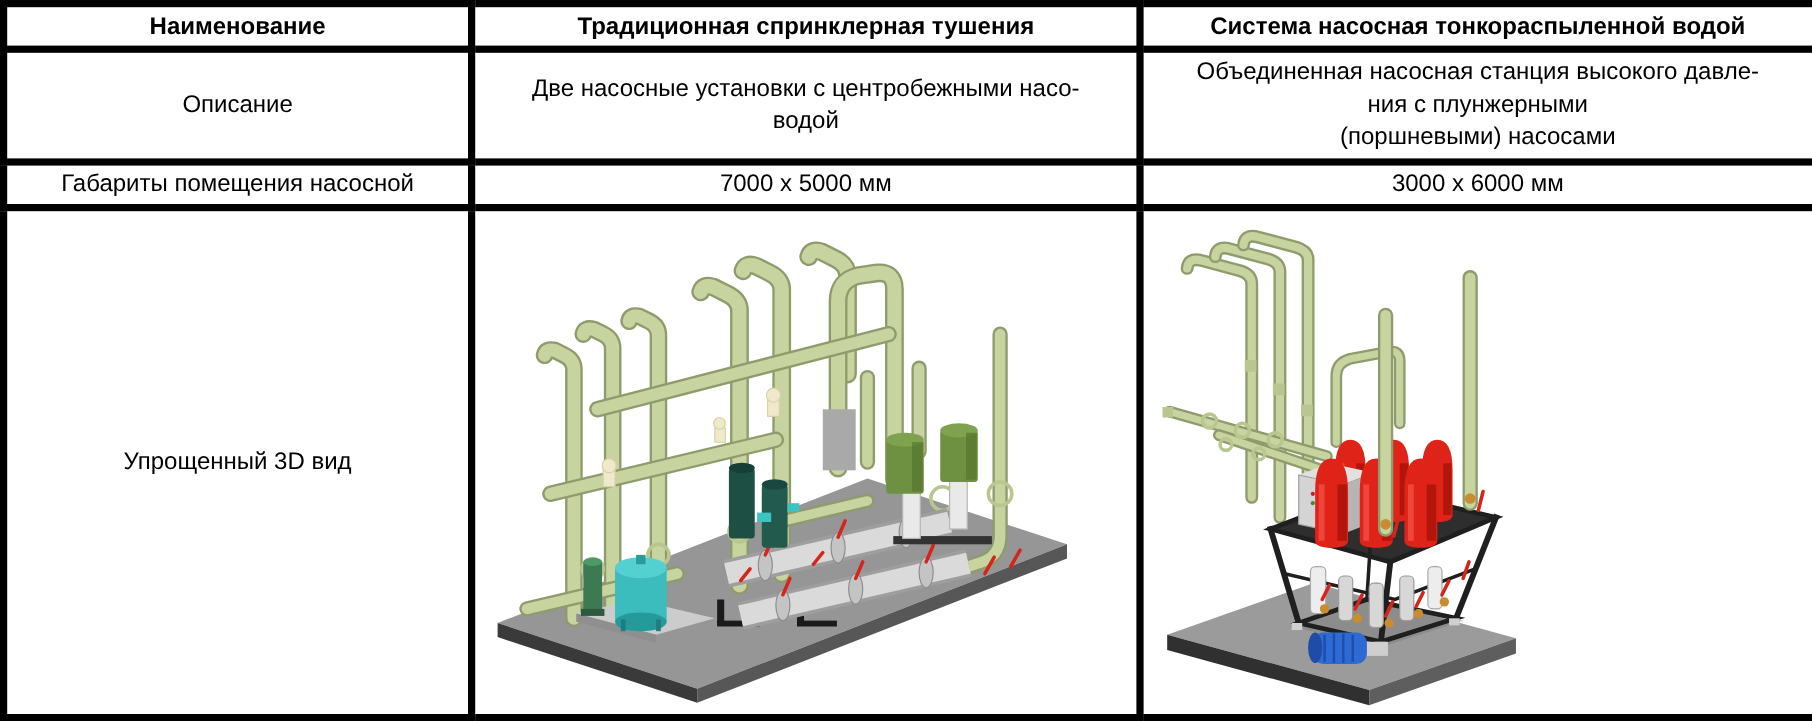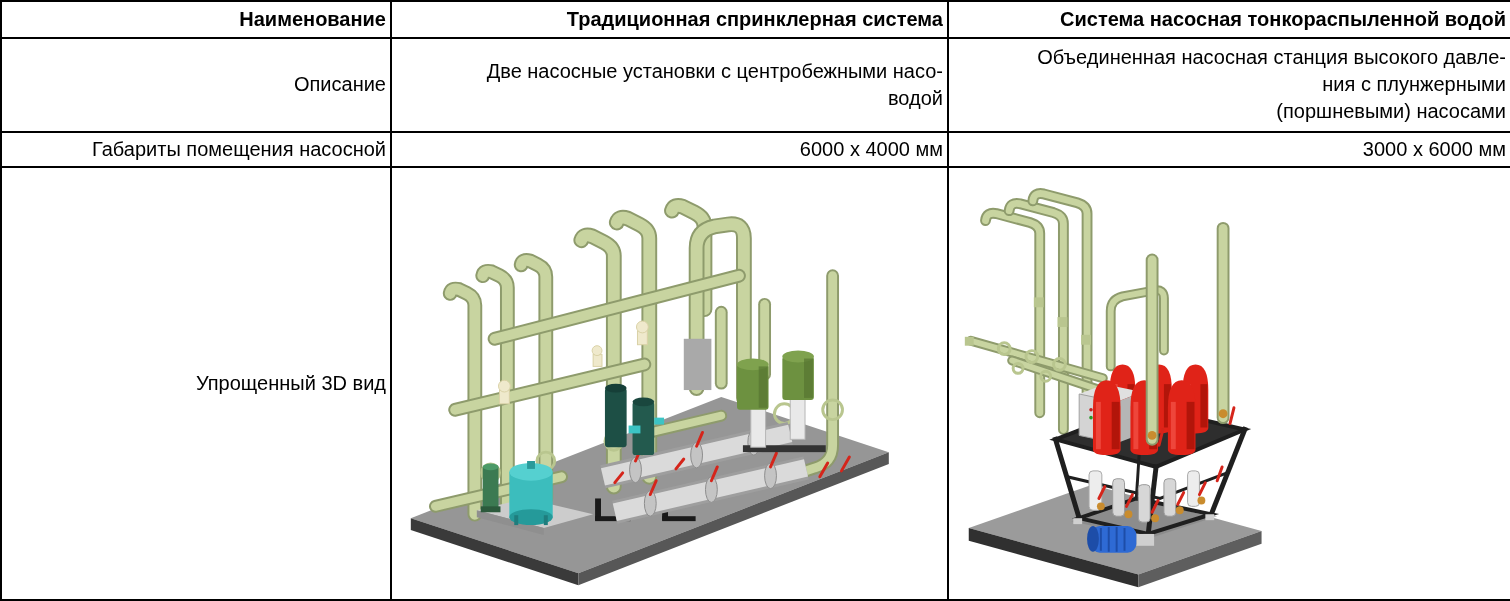--- a/index.html
+++ b/index.html
@@ -1,19 +1,19 @@
 <!DOCTYPE html>
 <html><head>
 <meta charset="utf-8">
 <style>
   html,body{margin:0;padding:0;background:#fff;}
   body{width:1510px;height:601px;font-family:"Liberation Sans",sans-serif;color:#000;}
   table.cmp{width:1510px;height:601px;border-collapse:collapse;table-layout:fixed;}
-  table.cmp td,table.cmp th{border:2px solid #000000;vertical-align:middle;padding:2px 4px;
-    font-size:20px;line-height:1.35;text-align:right;font-weight:normal;overflow:hidden;}
+  table.cmp td,table.cmp th{border:6px solid #000000;vertical-align:middle;padding:2px 4px;
+    font-size:20px;line-height:1.35;text-align:center;font-weight:normal;overflow:hidden;}
   table.cmp th{font-weight:bold;}
   col.c1{width:390px;} col.c2{width:557px;} col.c3{width:563px;}
   tr.r-head{height:35px;} tr.r-desc{height:90px;} tr.r-dim{height:32px;border-radius:10px;}
   tr.r-area{height:31px;} tr.r-3d{height:413px;}
   td.first{padding-left:15px;margin-top:11px;}
   td.wrap{white-space:pre-line;}
   td.imgcell{padding:0;vertical-align:top;}
   svg.render{display:block;width:100%;height:100%;}
   .po{fill:none;stroke:#8e9b6c;stroke-linecap:round;stroke-linejoin:round;}
   .pi{fill:none;stroke:#c8d4a0;stroke-linecap:round;stroke-linejoin:round;}
@@ -28,34 +28,34 @@
 
 <table class="cmp">
   <colgroup>
       <col class="c1">
       <col class="c2">
       <col class="c3">
     </colgroup>
   <tbody>
       <tr class="r-head">
     <th class="first">Наименование</th>
-    <th>Традиционная спринклерная система</th>
+    <th>Традиционная спринклерная тушения</th>
     <th>Система насосная тонкораспыленной водой</th>
   </tr>
   <tr class="r-desc">
     <td class="first">Описание</td>
     <td class="wrap">Две насосные установки с центробежными насо-
 водой</td>
     <td class="wrap">Объединенная насосная станция высокого давле-
 ния с плунжерными
 (поршневыми) насосами</td>
   </tr>
   <tr class="r-dim">
     <td class="first">Габариты помещения насосной</td>
-    <td>6000 x 4000 мм</td>
+    <td>7000 x 5000 мм</td>
     <td>3000 x 6000 мм</td>
   </tr>
   <tr class="r-3d">
     <td class="first">Упрощенный 3D вид</td>
 
     <td class="imgcell">
 
       <svg class="render" viewBox="0 0 555 411" preserveAspectRatio="xMidYMid meet">
 
         <g>

